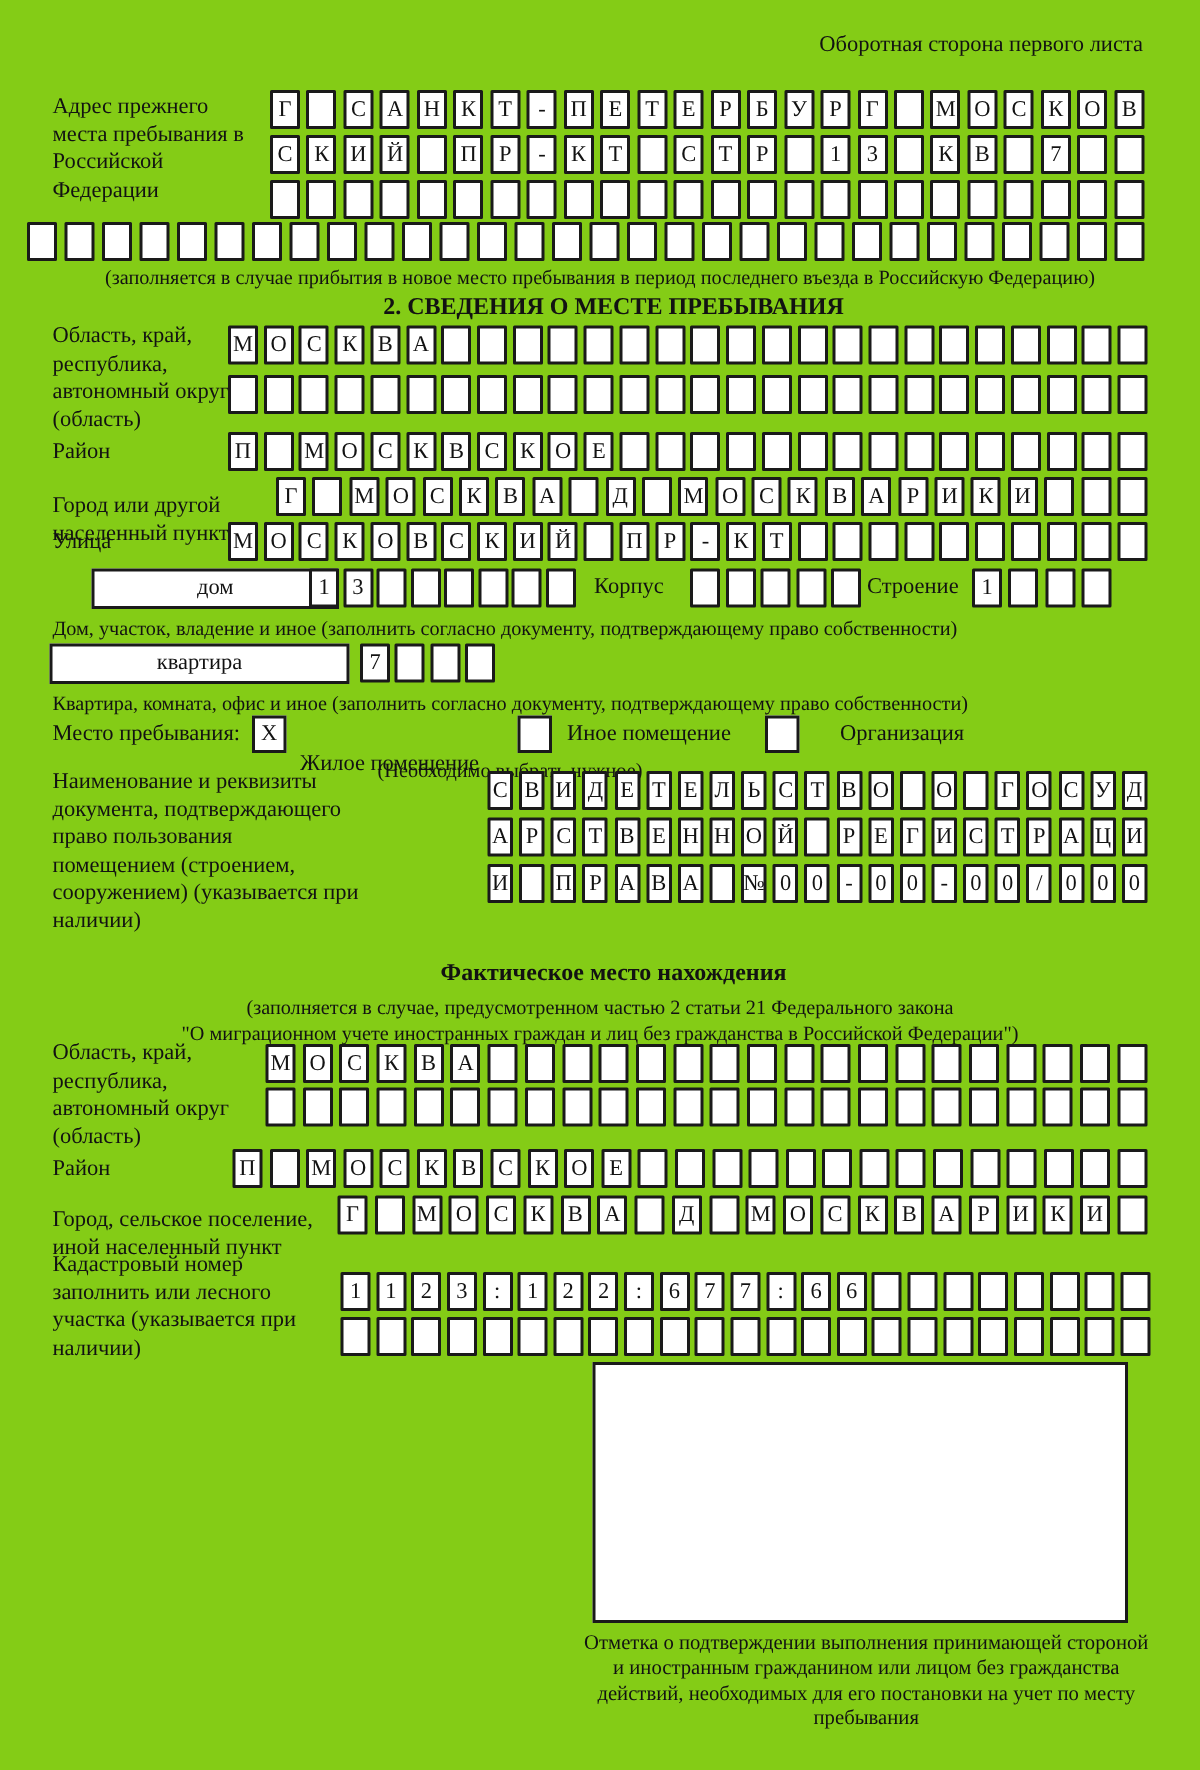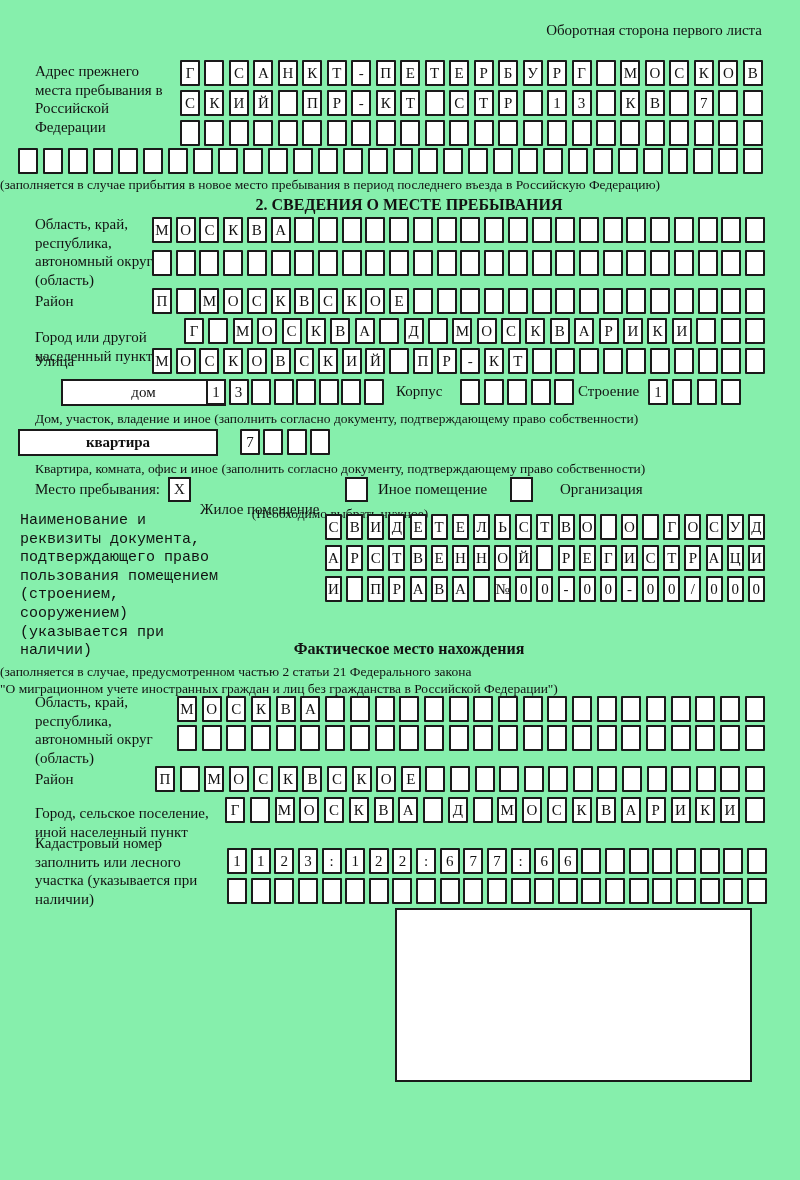--- a/index.html
+++ b/index.html
@@ -1,25 +1,25 @@
 <!DOCTYPE html>
 <html lang="ru"><head>
 <meta charset="utf-8">
 <style>
   html,body{margin:0;padding:0;background:#fff;}
-  .page{position:relative;width:800px;height:1180px;background:#86efac;overflow:hidden;
+  .page{position:relative;width:800px;height:1180px;background:#84cc16;overflow:hidden;
         font-family:"Liberation Serif","DejaVu Serif",serif;color:#121212;}
   .hdr-note{position:absolute;top:22px;right:38px;font-size:15px;}
   .field-label{position:absolute;font-size:15px;line-height:1.24;}
   .char-row{position:absolute;display:flex;justify-content:space-between;}
   .cell{flex:0 0 20px;width:20px;height:26px;box-sizing:border-box;border:2px solid #1a1a1a;
         display:flex;align-items:center;justify-content:center;font-size:15px;background:#fff;border-radius:1px;}
   .doc-row .cell{flex-basis:17px;width:17px;}
   .note{position:absolute;font-size:13.5px;line-height:1.2;}
-  .note-center{left:0;right:0;}
+  .note-center{left:0;right:0;text-align:center;}
   .sec-title{position:absolute;left:0;right:0;text-align:center;font-size:16px;font-weight:bold;padding-left:18px;}
   .box-label{position:absolute;box-sizing:border-box;border:2px solid #1a1a1a;height:27px;
              display:flex;align-items:center;justify-content:center;font-size:15px;background:#fff;}
   .inline-label{position:absolute;font-size:15px;}
   .checkbox{position:absolute;width:23px;height:25px;box-sizing:border-box;border:2px solid #1a1a1a;
             display:flex;align-items:center;justify-content:center;font-size:15px;background:#fff;}
   .big-box{position:absolute;left:395px;top:908px;width:357px;height:174px;box-sizing:border-box;
            border:2px solid #1a1a1a;background:#fff;}
   .mark-note{position:absolute;left:385px;top:1087px;width:385px;text-align:center;
              font-size:13.8px;line-height:1.22;}
@@ -313,39 +313,39 @@
     </div>
   <div class="inline-label" style="left:578px;top:383px;">Строение</div>
   <div class="char-row" style="left:648px;top:379px;width:93px;">
       <span class="cell">1</span>
       <span class="cell"></span>
       <span class="cell"></span>
       <span class="cell"></span>
     </div>
   <div class="note" style="left:35px;top:411px;">Дом, участок, владение и иное (заполнить согласно документу, подтверждающему право собственности)</div>
 
-  <div class="box-label" style="left:18px;top:429px;width:200px;font-weight:bold;">квартира</div>
+  <div class="box-label" style="left:33px;top:429px;width:200px;">квартира</div>
   <div class="char-row" style="left:240px;top:429px;width:90px;">
       <span class="cell">7</span>
       <span class="cell"></span>
       <span class="cell"></span>
       <span class="cell"></span>
     </div>
   <div class="note" style="left:35px;top:461px;">Квартира, комната, офис и иное (заполнить согласно документу, подтверждающему право собственности)</div>
 
   <div class="inline-label" style="left:35px;top:481px;">Место пребывания:</div>
   <div class="checkbox" style="left:168px;top:477px;">X</div>
   <div class="inline-label" style="left:200px;top:481px;margin-top:20px;">Жилое помещение</div>
   <div class="checkbox" style="left:345px;top:477px;"></div>
   <div class="inline-label" style="left:378px;top:481px;">Иное помещение</div>
   <div class="checkbox" style="left:510px;top:477px;"></div>
   <div class="inline-label" style="left:560px;top:481px;">Организация</div>
   <div class="note" style="left:150px;top:506px;width:380px;text-align:center;">(Необходимо выбрать нужное)</div>
 
-  <div class="field-label" style="left:20px;top:512px;width:205px;font-family:Liberation Mono, monospace;">Наименование и реквизиты документа, подтверждающего право пользования помещением (строением, сооружением) (указывается при наличии)</div>
+  <div class="field-label" style="left:35px;top:512px;width:205px;">Наименование и реквизиты документа, подтверждающего право пользования помещением (строением, сооружением) (указывается при наличии)</div>
   <div class="char-row doc-row" style="left:325px;top:514px;width:440px;">
       <span class="cell">С</span>
       <span class="cell">В</span>
       <span class="cell">И</span>
       <span class="cell">Д</span>
       <span class="cell">Е</span>
       <span class="cell">Т</span>
       <span class="cell">Е</span>
       <span class="cell">Л</span>
       <span class="cell">Ь</span>
@@ -568,14 +568,15 @@
       <span class="cell"></span>
       <span class="cell"></span>
       <span class="cell"></span>
       <span class="cell"></span>
       <span class="cell"></span>
       <span class="cell"></span>
       <span class="cell"></span>
     </div>
 
   <div class="big-box"></div>
+  <div class="mark-note">Отметка о подтверждении выполнения принимающей стороной и иностранным гражданином или лицом без гражданства действий, необходимых для его постановки на учет по месту пребывания</div>
 
 </div>
 
 </body></html>

